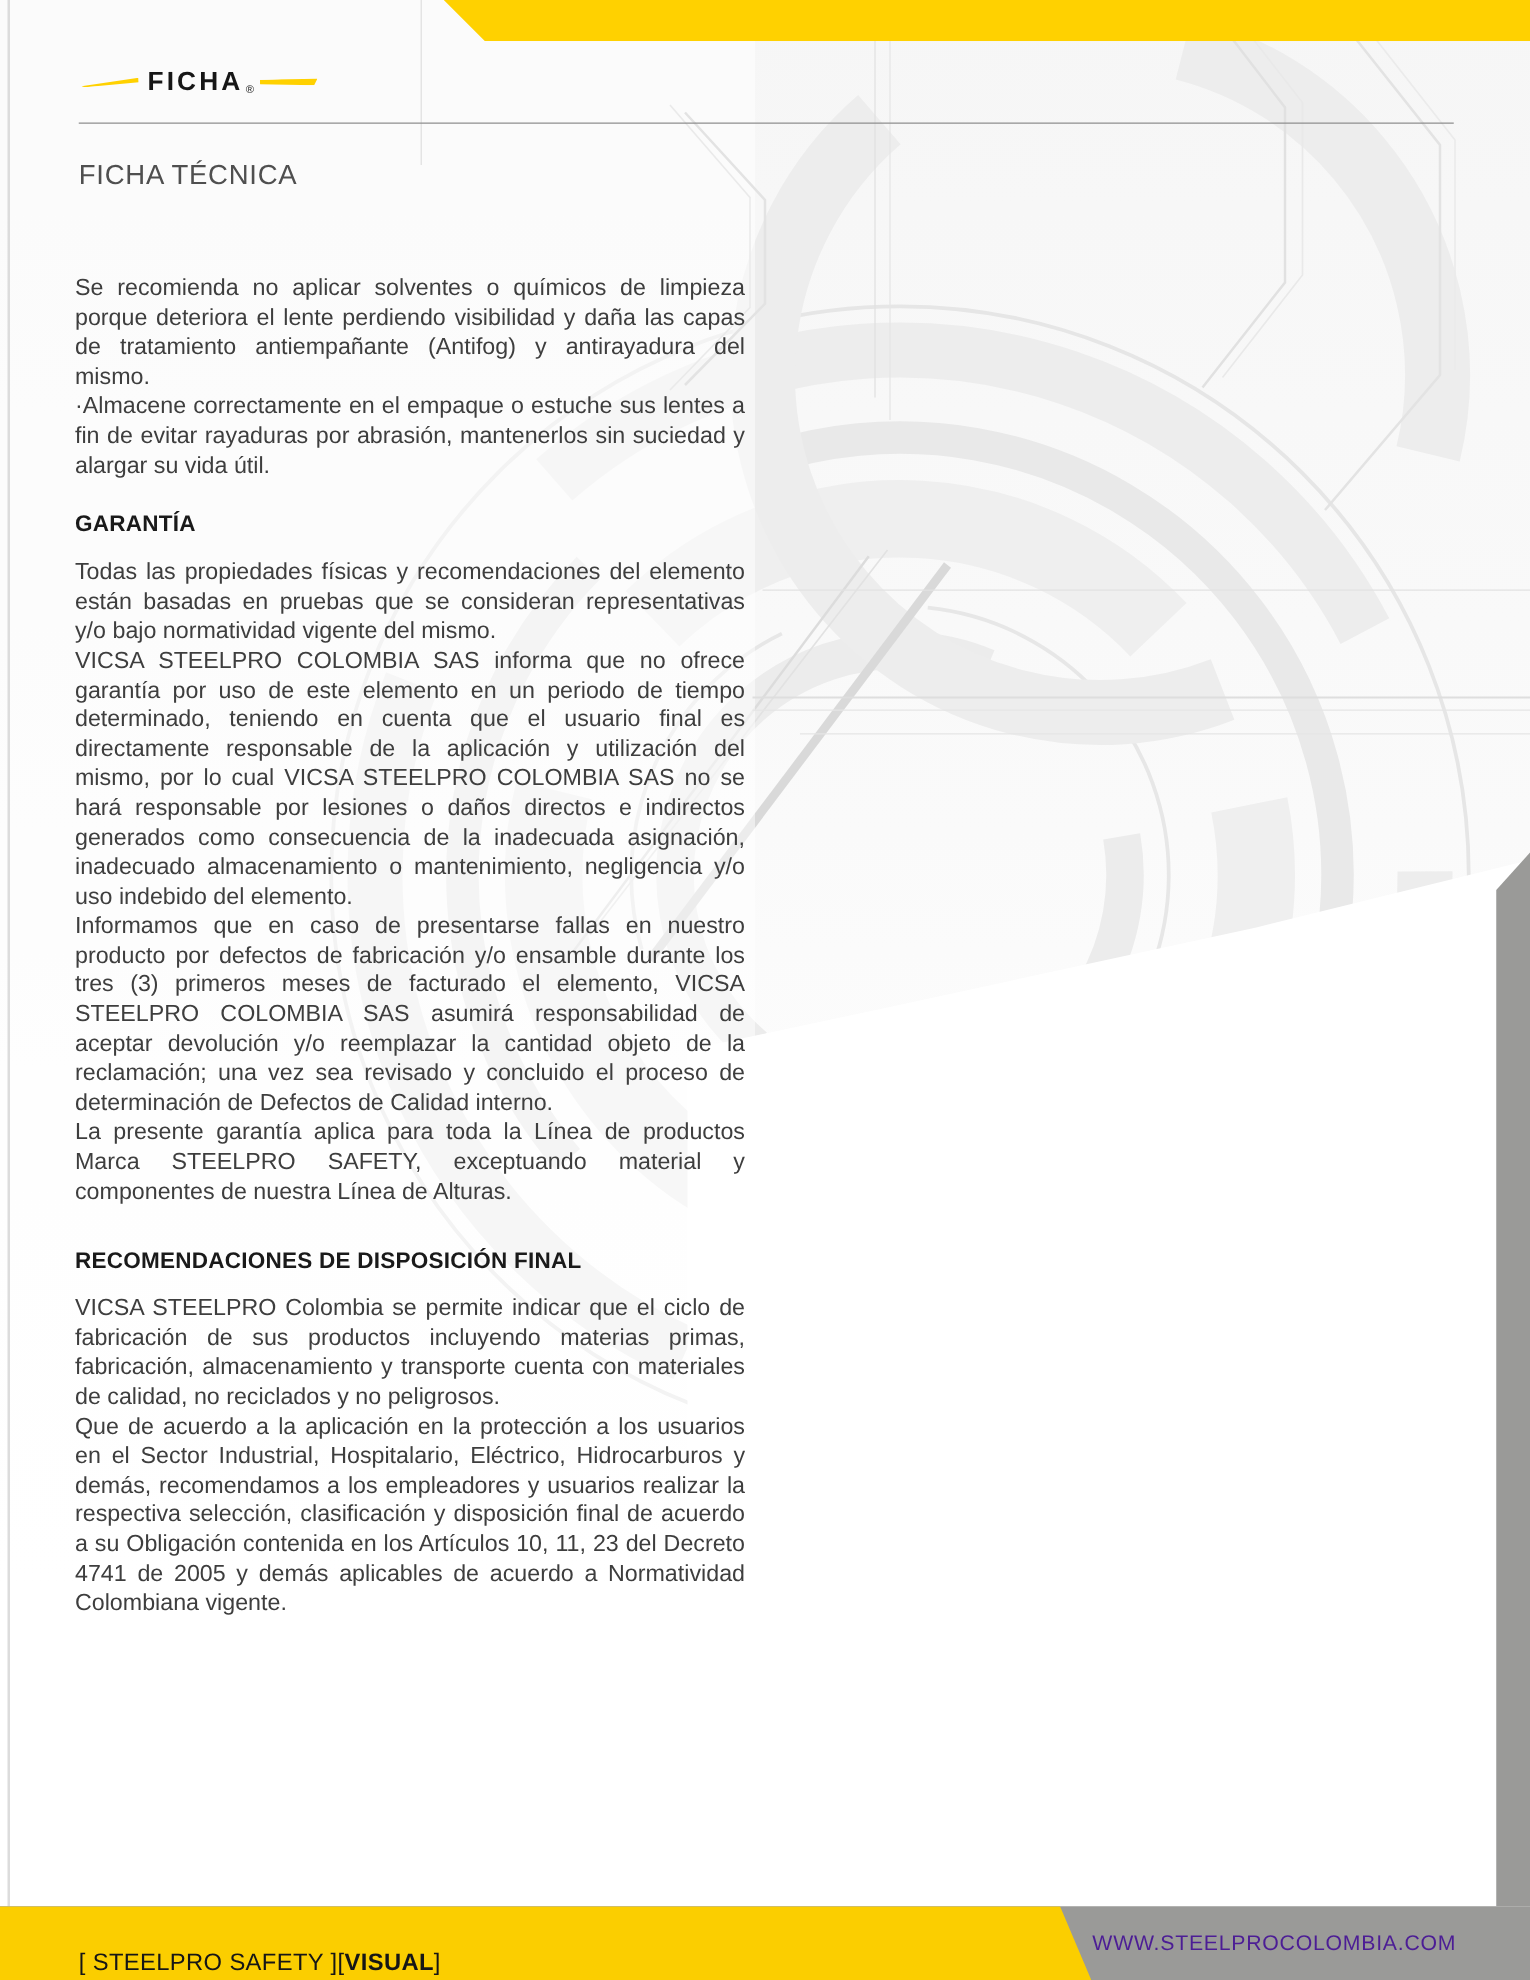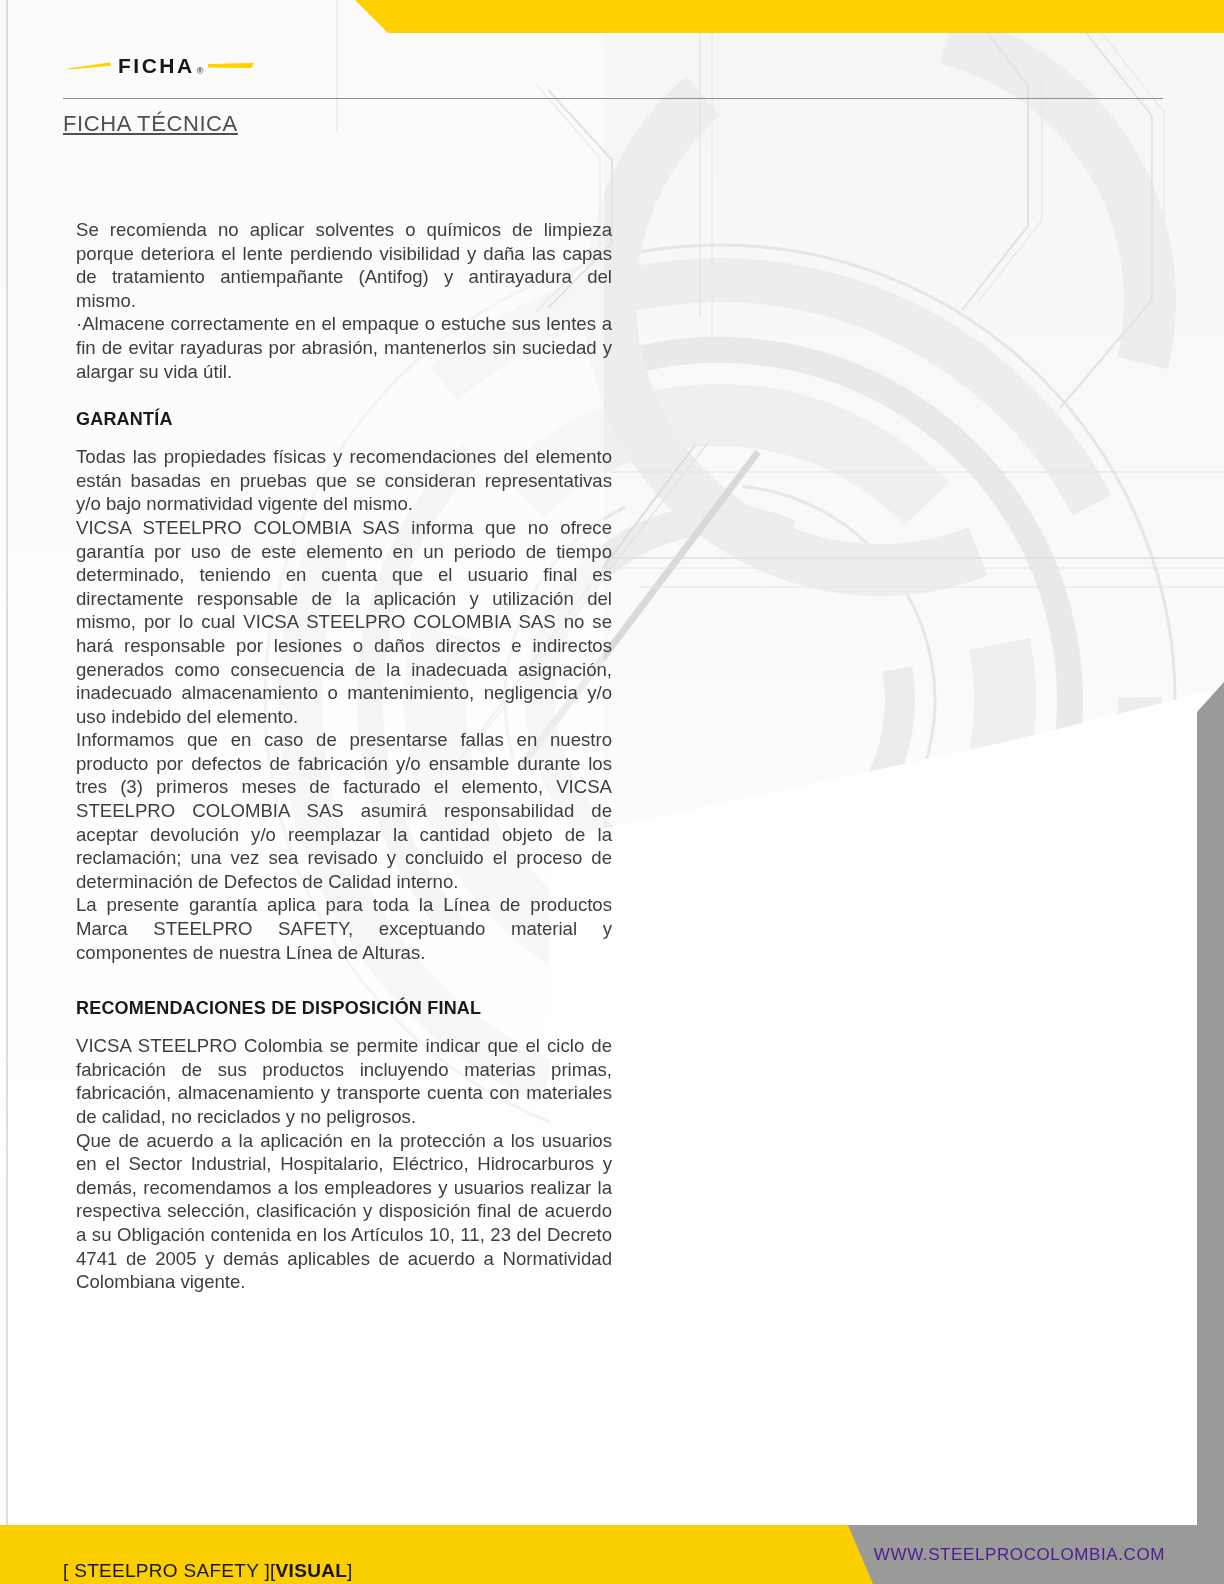--- a/index.html
+++ b/index.html
@@ -23,24 +23,24 @@
     font-weight:900;font-size:37px;letter-spacing:-1px;color:#161616;
     transform:scaleY(1.02);line-height:1;
   }
   .logo-bottom{display:flex;align-items:center;margin-top:3px;margin-left:2px;}
   .swoosh{display:inline-block;width:46px;height:6px;background:#FFD100;}
   .swoosh-left{clip-path:polygon(0 85%,100% 0,100% 60%,6% 100%);margin-right:7px;transform:rotate(-2deg);}
   .swoosh-right{clip-path:polygon(0 0,100% 15%,94% 100%,0 60%);margin-left:5px;transform:rotate(-2deg);}
   .safety-txt{font-weight:900;font-size:21px;letter-spacing:2.5px;color:#161616;line-height:1;}
   .reg-mark{font-size:9px;color:#161616;align-self:flex-end;margin:0 0 0 2px;}
   .header-rule{border:none;border-top:1px solid #8f8f8f;margin:22px 0 0 0;width:1100px;}
-  .doc-type{margin-top:12px;font-size:22px;letter-spacing:0.6px;color:#4f4f4f;font-weight:400;text-decoration:underline;}
+  .doc-type{margin-top:28px;font-size:22px;letter-spacing:0.6px;color:#4f4f4f;font-weight:400;}
   
   .doc-body{
-    position:absolute;top:218px;left:76px;width:536px;z-index:2;
+    position:absolute;top:218px;left:60px;width:536px;z-index:2;
     color:#3e3e3e;font-size:18.6px;line-height:23.6px;
     text-align:justify;
   }
   .doc-body p{margin:0;}
   .sec-title{
     color:#1a1a1a;font-size:18px;font-weight:800;letter-spacing:0.2px;
     margin:27px 0 17px 0;line-height:1;
   }
   .sec-title.second{margin-top:35px;}
   

